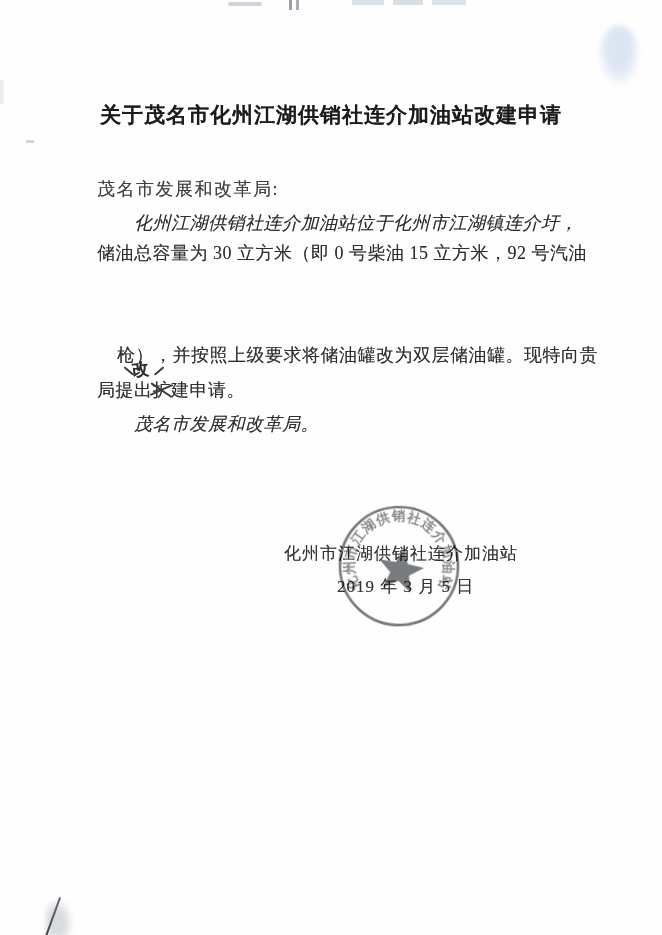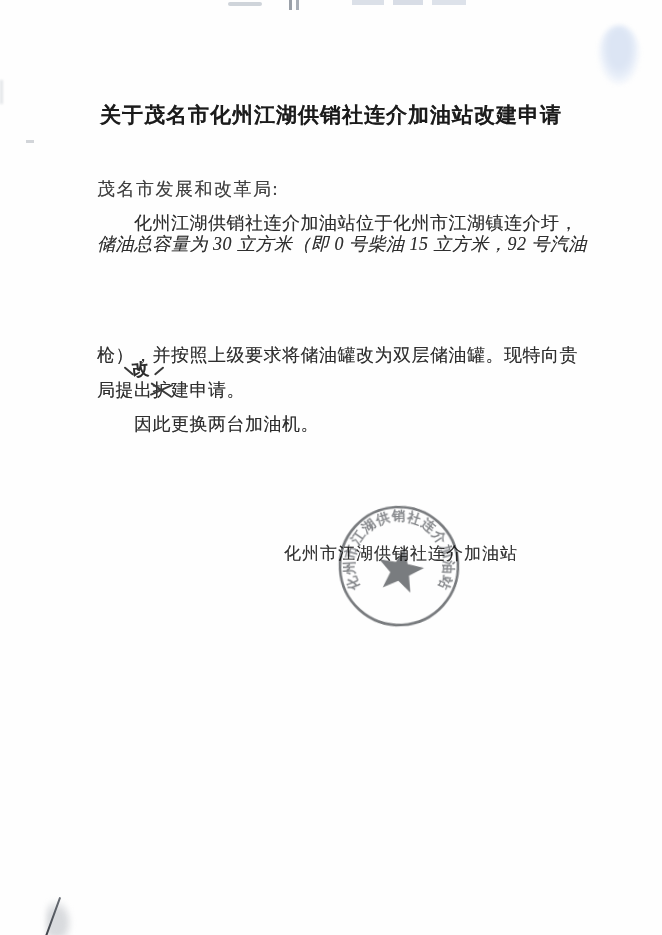--- a/index.html
+++ b/index.html
@@ -41,23 +41,23 @@
   .body-line {
     position: absolute;
     left: 97px;
     width: 480px;
     font-size: 18px;
     color: #2e2e2e;
     letter-spacing: 0.5px;
     white-space: nowrap;
     text-shadow: 0 0 0.5px rgba(40,40,40,.45);
   }
-  .indent { padding-left: 37px; }
-  .l0 { top: 211px; } .l1 { top: 232px; font-style: italic; } .l2 { top: 277px; }
-  .l3 { top: 310px; } .l4 { top: 343px; } .l5 { top: 378px; }
+  .indent { padding-left: 37px; font-style: italic; }
+  .l0 { top: 211px; } .l1 { top: 241px; } .l2 { top: 277px; }
+  .l3 { top: 310px; } .l4 { top: 343px; margin-left: 20px; } .l5 { top: 378px; }
   .l6 { top: 412px; }
 
   
   .crossed { position: relative; display: inline-block; }
   .crossed::before, .crossed::after {
     content: "";
     position: absolute;
     left: -4px; right: -2px;
     top: 45%;
     height: 1.6px;
@@ -160,23 +160,24 @@
   <div class="body-line l1">储油总容量为 30 立方米（即 0 号柴油 15 立方米，92 号汽油</div>
   <div class="body-line l4">枪），并按照上级要求将储油罐改为双层储油罐。现特向贵</div>
 
   <div class="body-line l5">
     <span>局提出</span><span class="crossed">扩</span><span>建申请。</span>
     <span class="handwritten">改</span>
     <span class="ins-mark left"></span>
     <span class="ins-mark right"></span>
   </div>
 
-  <div class="body-line l6 indent">因此更换两台加油机。</div>
+  <div class="body-line l6 indent">茂名市发展和改革局。</div>
 
   <div class="signature">化州市江湖供销社连介加油站</div>
+  <div class="date">2019 年 3 月 5 日</div>
 
   <div class="stamp">
     <svg viewBox="0 0 130 130" xmlns="http://www.w3.org/2000/svg">
       <defs>
         <filter id="soft">
             <feGaussianBlur stdDeviation="0.45"></feGaussianBlur>
           </filter>
         <path id="arcpath" d="M 28,90 A 45,45 0 1 1 102,90" fill="none"></path>
       </defs>
       <g filter="url(#soft)" opacity="0.82">

